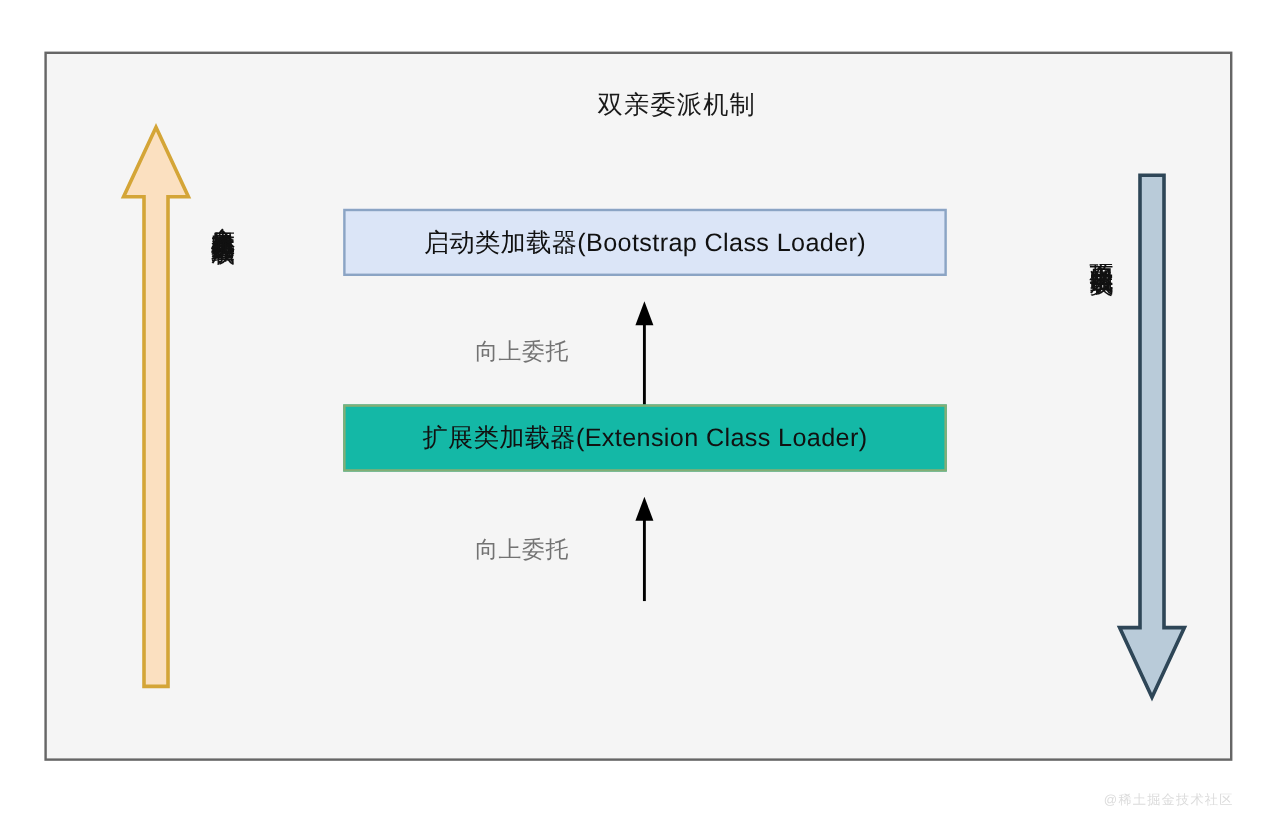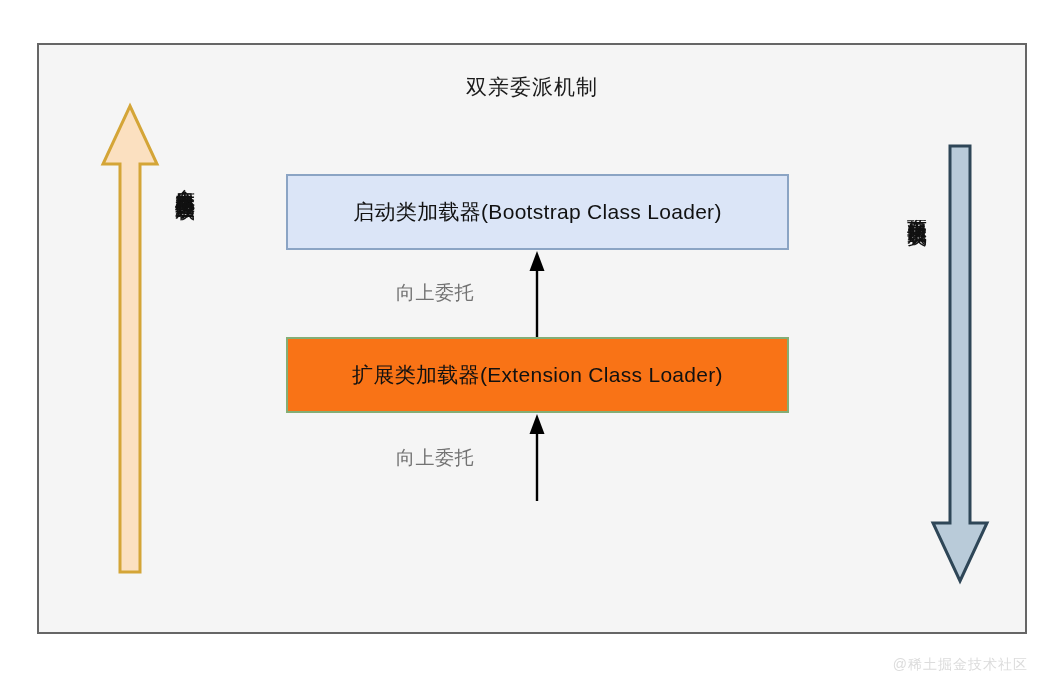--- a/index.html
+++ b/index.html
@@ -32,45 +32,46 @@
   #diagram-title {
     position: absolute;
     left: 0;
     top: 28px;
     width: 100%;
     text-align: center;
     font-size: 21px;
     color: #1a1a1a;
     letter-spacing: 1px;
     white-space: nowrap;
+    padding-left: 32px;
   }
 
   
   .loader-box {
     position: absolute;
     left: 247px;            
     width: 503px;
-    height: 76px;
+    height: 56px;
     box-sizing: border-box;
     display: flex;
     align-items: center;
     justify-content: center;
     font-size: 21px;
     color: #111111;
     letter-spacing: 0.3px;
     white-space: nowrap;
   }
   #box-bootstrap {
     top: 129px;             
     background: #dbe5f7;
     border: 2px solid #8ba4c4;
   }
   #box-extension {
     top: 292px;             
-    background: #f97316;
+    background: #14b8a6;
     border: 2px solid #84ae75;
   }
   #box-application {
     top: 446px;             
     background: #f6cdcd;
     border: 2px solid #c98d8d;
   }
 
   
   .delegate-arrow {
@@ -126,21 +127,21 @@
   #caption-right {
     left: 865px;            
     top: 158px;
   }
 
   
   #watermark {
     position: absolute;
     right: 36px;
     bottom: 16px;
-    font-size: 14px;
+    font-size: 11px;
     color: #dcdcdc;
     letter-spacing: 1px;
     white-space: nowrap;
   }
 </style>
 </head>
 <body>
 
 <div id="canvas-frame">
 

